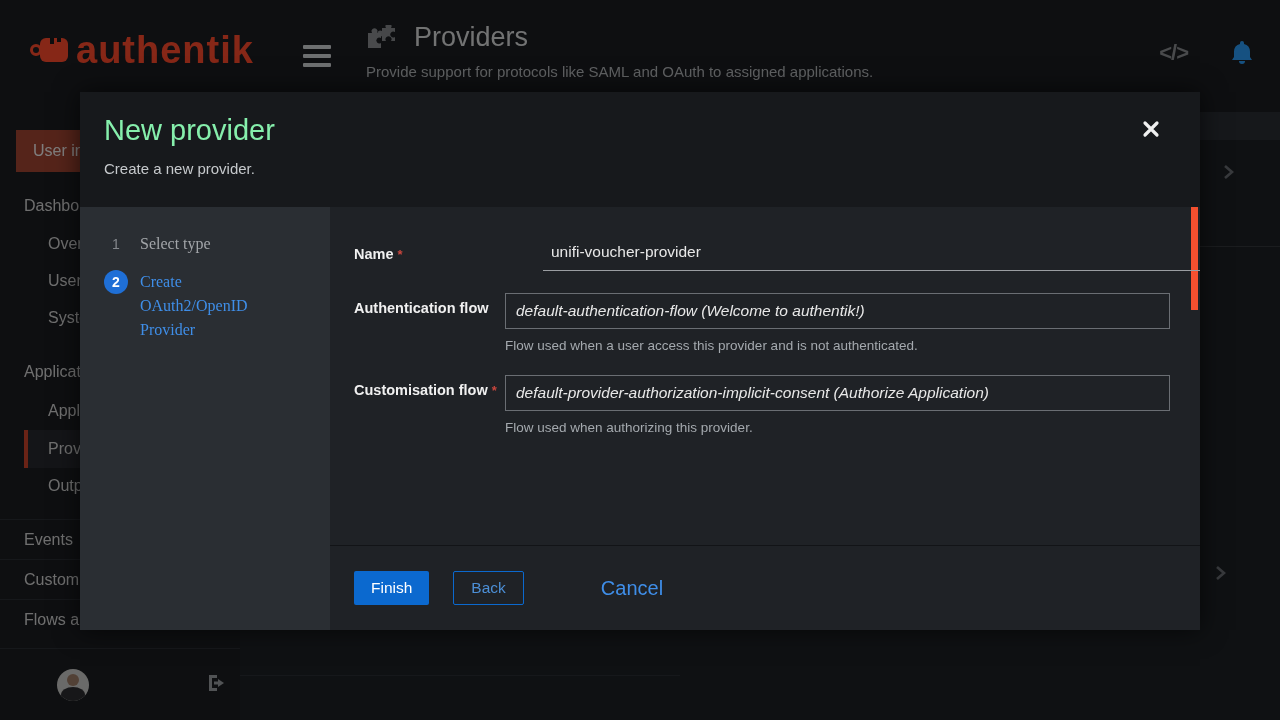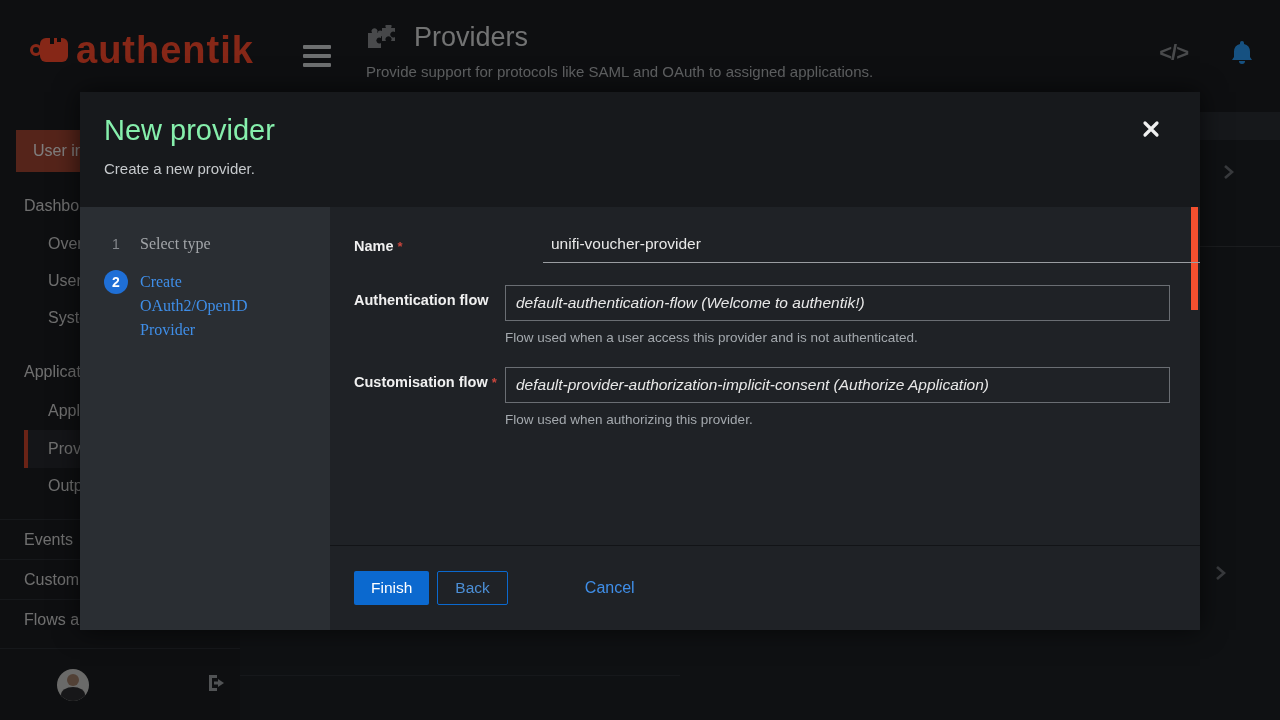--- a/index.html
+++ b/index.html
@@ -56,38 +56,38 @@
   .wizard-nav { position:absolute; left:0; top:115px; width:250px; height:423px; background:#2a2e33; }
   .step { position:absolute; left:24px; display:flex; gap:12px; cursor:pointer; }
   .step-num { width:24px; height:24px; display:flex; align-items:center; justify-content:center;
     font-size:14px; color:#84878c; flex:none; }
   .step.active .step-num { background:#1f6fd6; border-radius:50%; color:#fff; font-weight:bold; }
   .step-label { font-size:16px; color:#a2a5a9; line-height:24px; width:120px;font-family:Liberation Serif, serif; }
   .step.active .step-label { color:#3f8ee8; }
 
   .wizard-body { position:absolute; left:250px; top:115px; width:870px; height:338px; background:#1f2226; overflow:hidden; }
   .scroll-thumb { position:absolute; right:2px; top:0; width:7px; height:103px; background:#f4502f; }
-  .form { position:absolute; left:24px; top:24px; width:816px; }
+  .form { position:absolute; left:24px; top:32px; width:816px; }
   .form-row { display:flex; margin-bottom:22px; }
   .form-label { width:151px; flex:none; padding-top:7px; color:#f0f0f0; font-size:14.5px; font-weight:bold; }
   .req { color:#c9463d; margin-left:4px; font-size:13px; }
   .form-field { flex:1; }
   .input-line { width:100%; height:32px; background:transparent; border:none; border-bottom:1px solid #9a9da1;
     color:#e8e8e8; font-size:15.5px; font-family:"Liberation Sans", sans-serif; padding:0 8px 6px 8px;margin-left:38px; }
   .input-box { width:100%; height:36px; background:transparent; border:1px solid #6a6e73;
     color:#e8e8e8; font-size:15.5px; font-family:"Liberation Sans", sans-serif; padding:0 10px;font-style:italic; }
   .help { margin-top:9px; color:#a4a9ae; font-size:13.5px; }
 
   .modal-footer { position:absolute; left:250px; top:453px; width:870px; height:85px; background:#1f2226;
     border-top:1px solid #121417; display:flex; align-items:center; padding-left:24px; }
   .btn { height:34px; padding:0 17px; font-size:15.5px; font-family:"Liberation Sans", sans-serif;
     cursor:pointer; border-radius:2px; }
   .btn-primary { background:#0b69cf; color:#fff; border:none; }
-  .btn-secondary { background:transparent; color:#4c8fd6; border:1px solid #0b69cf; margin-left:8px; }
-  .btn-link { background:transparent; color:#3f8ee8; border:none; margin-left:60px; font-size:16px; }
+  .btn-secondary { background:transparent; color:#4c8fd6; border:1px solid #0b69cf; margin-left:24px; }
+  .btn-link { background:transparent; color:#3f8ee8; border:none; margin-left:60px; font-size:20px; }
 </style>
 </head>
 <body>
 
 <div class="stage">
 
   <div class="app">
 
     <div class="masthead">
       <div class="logo">

